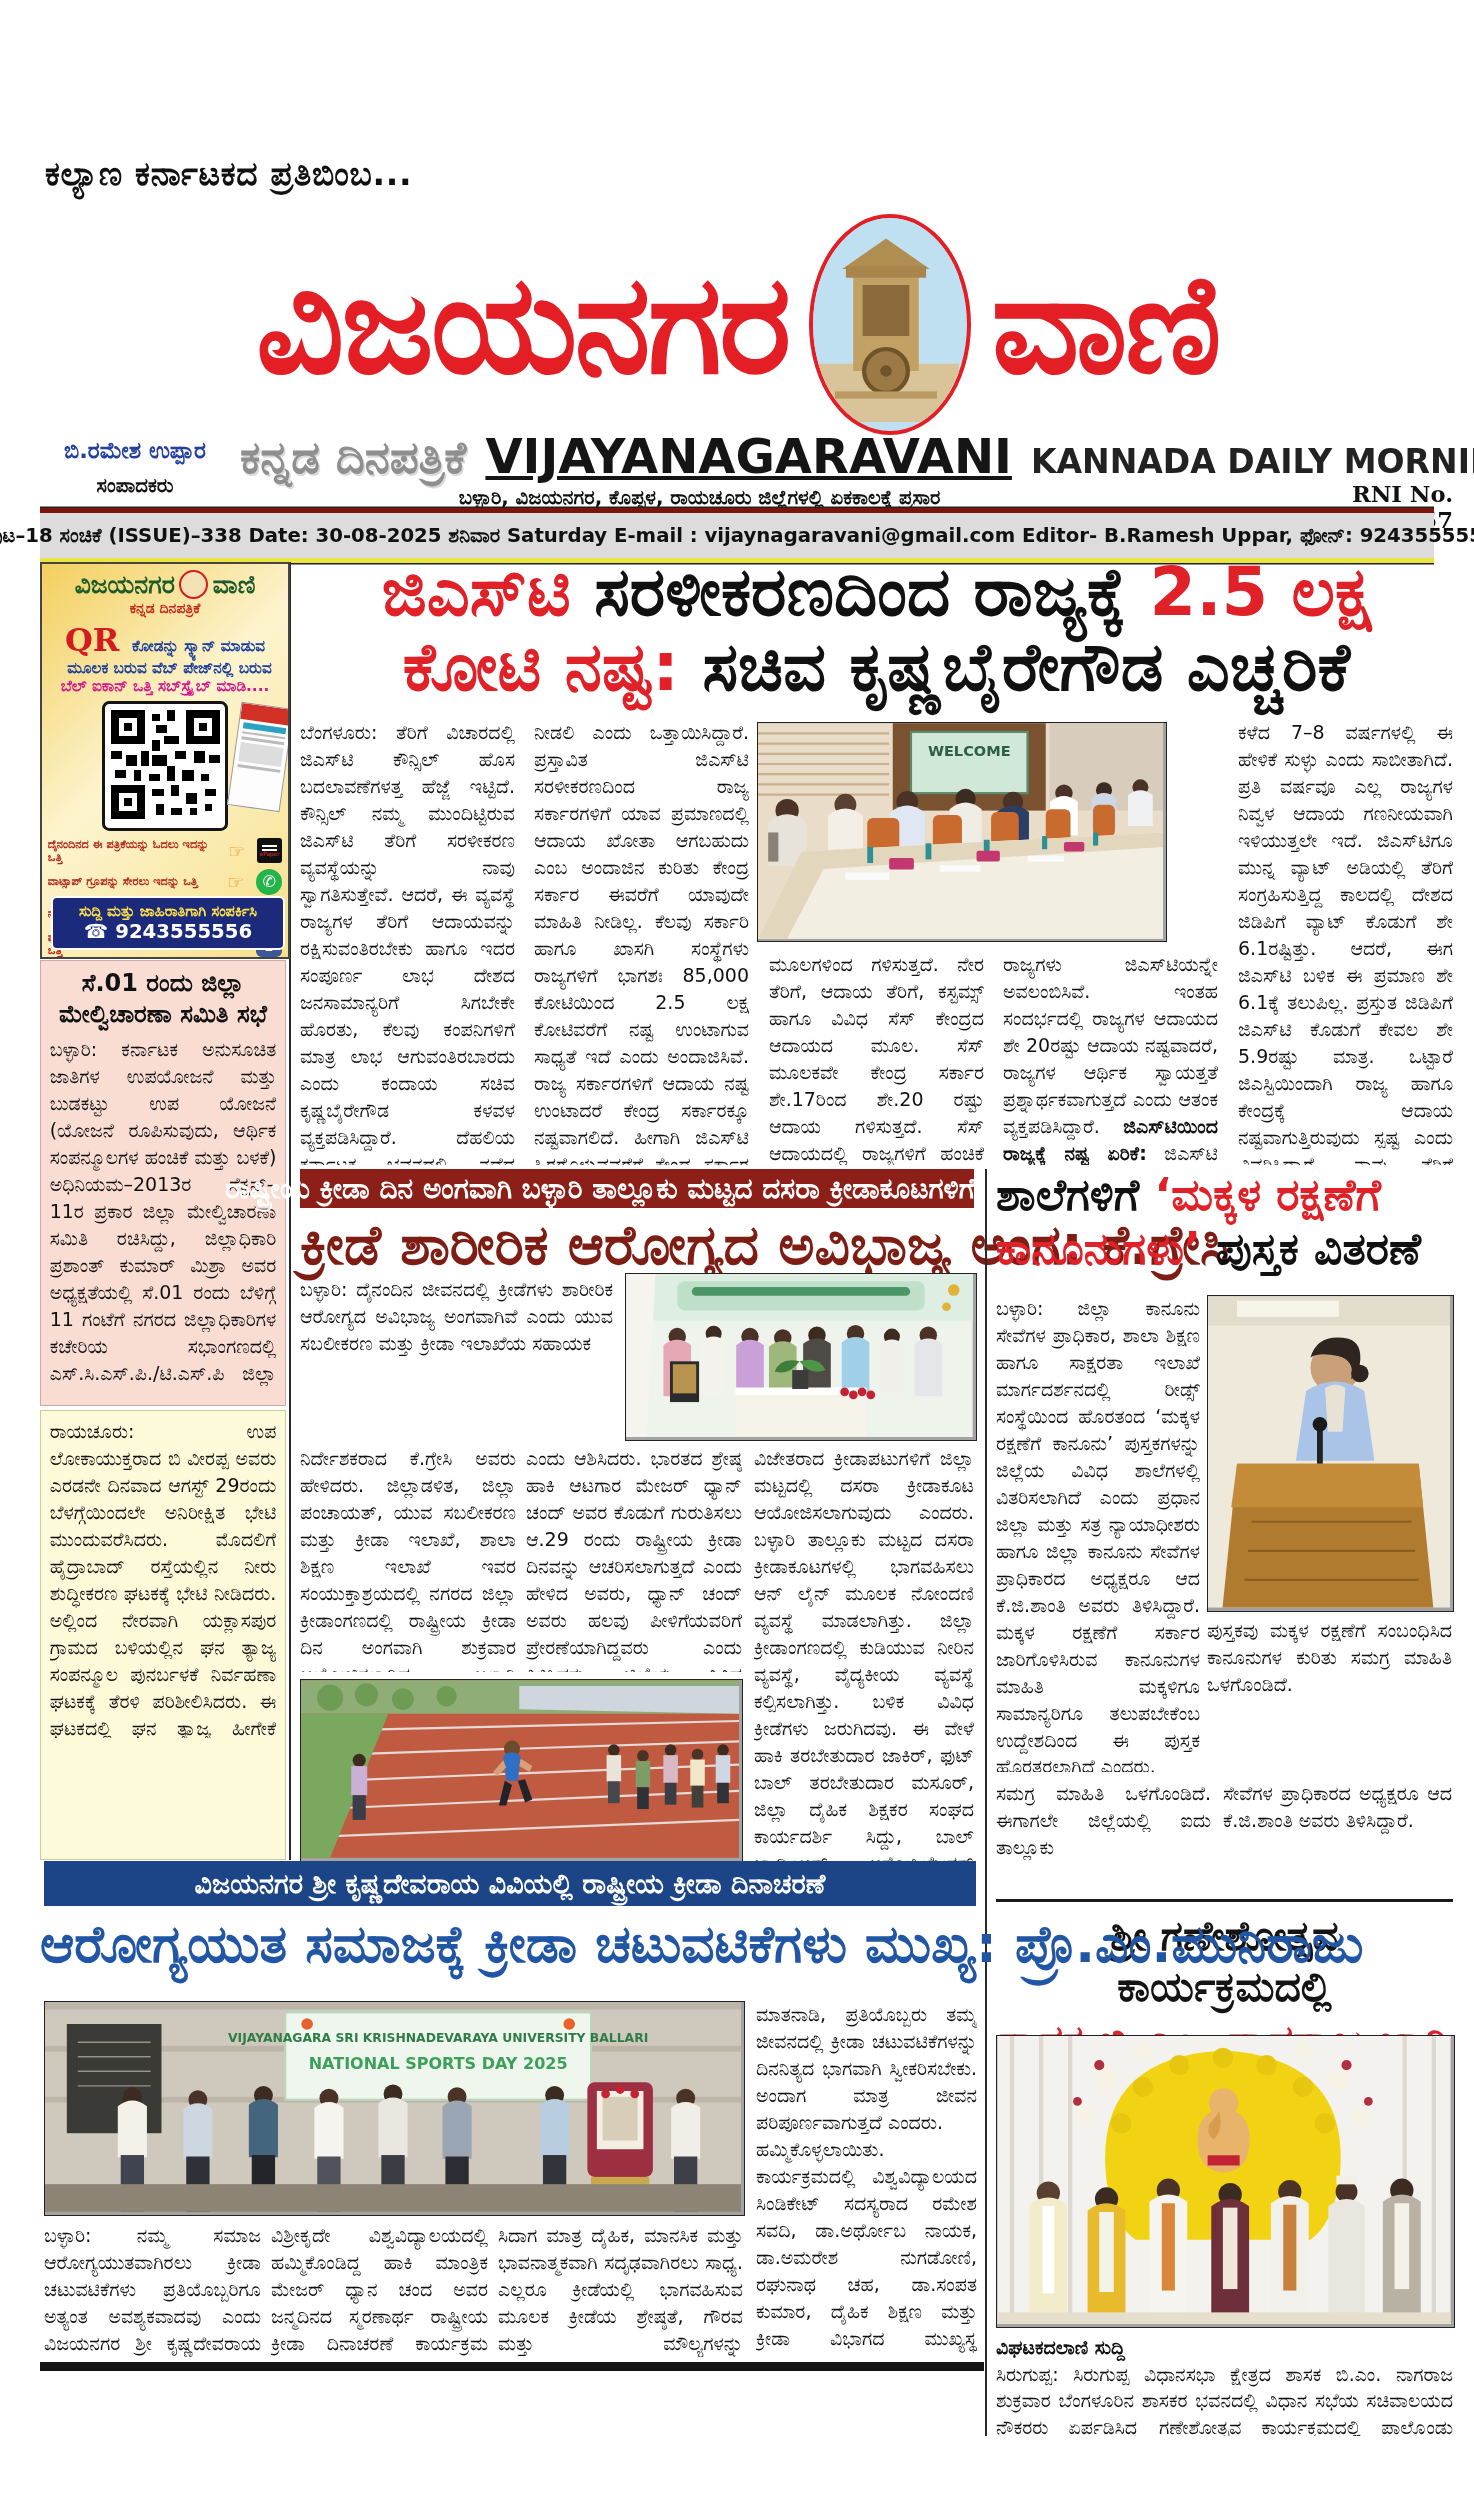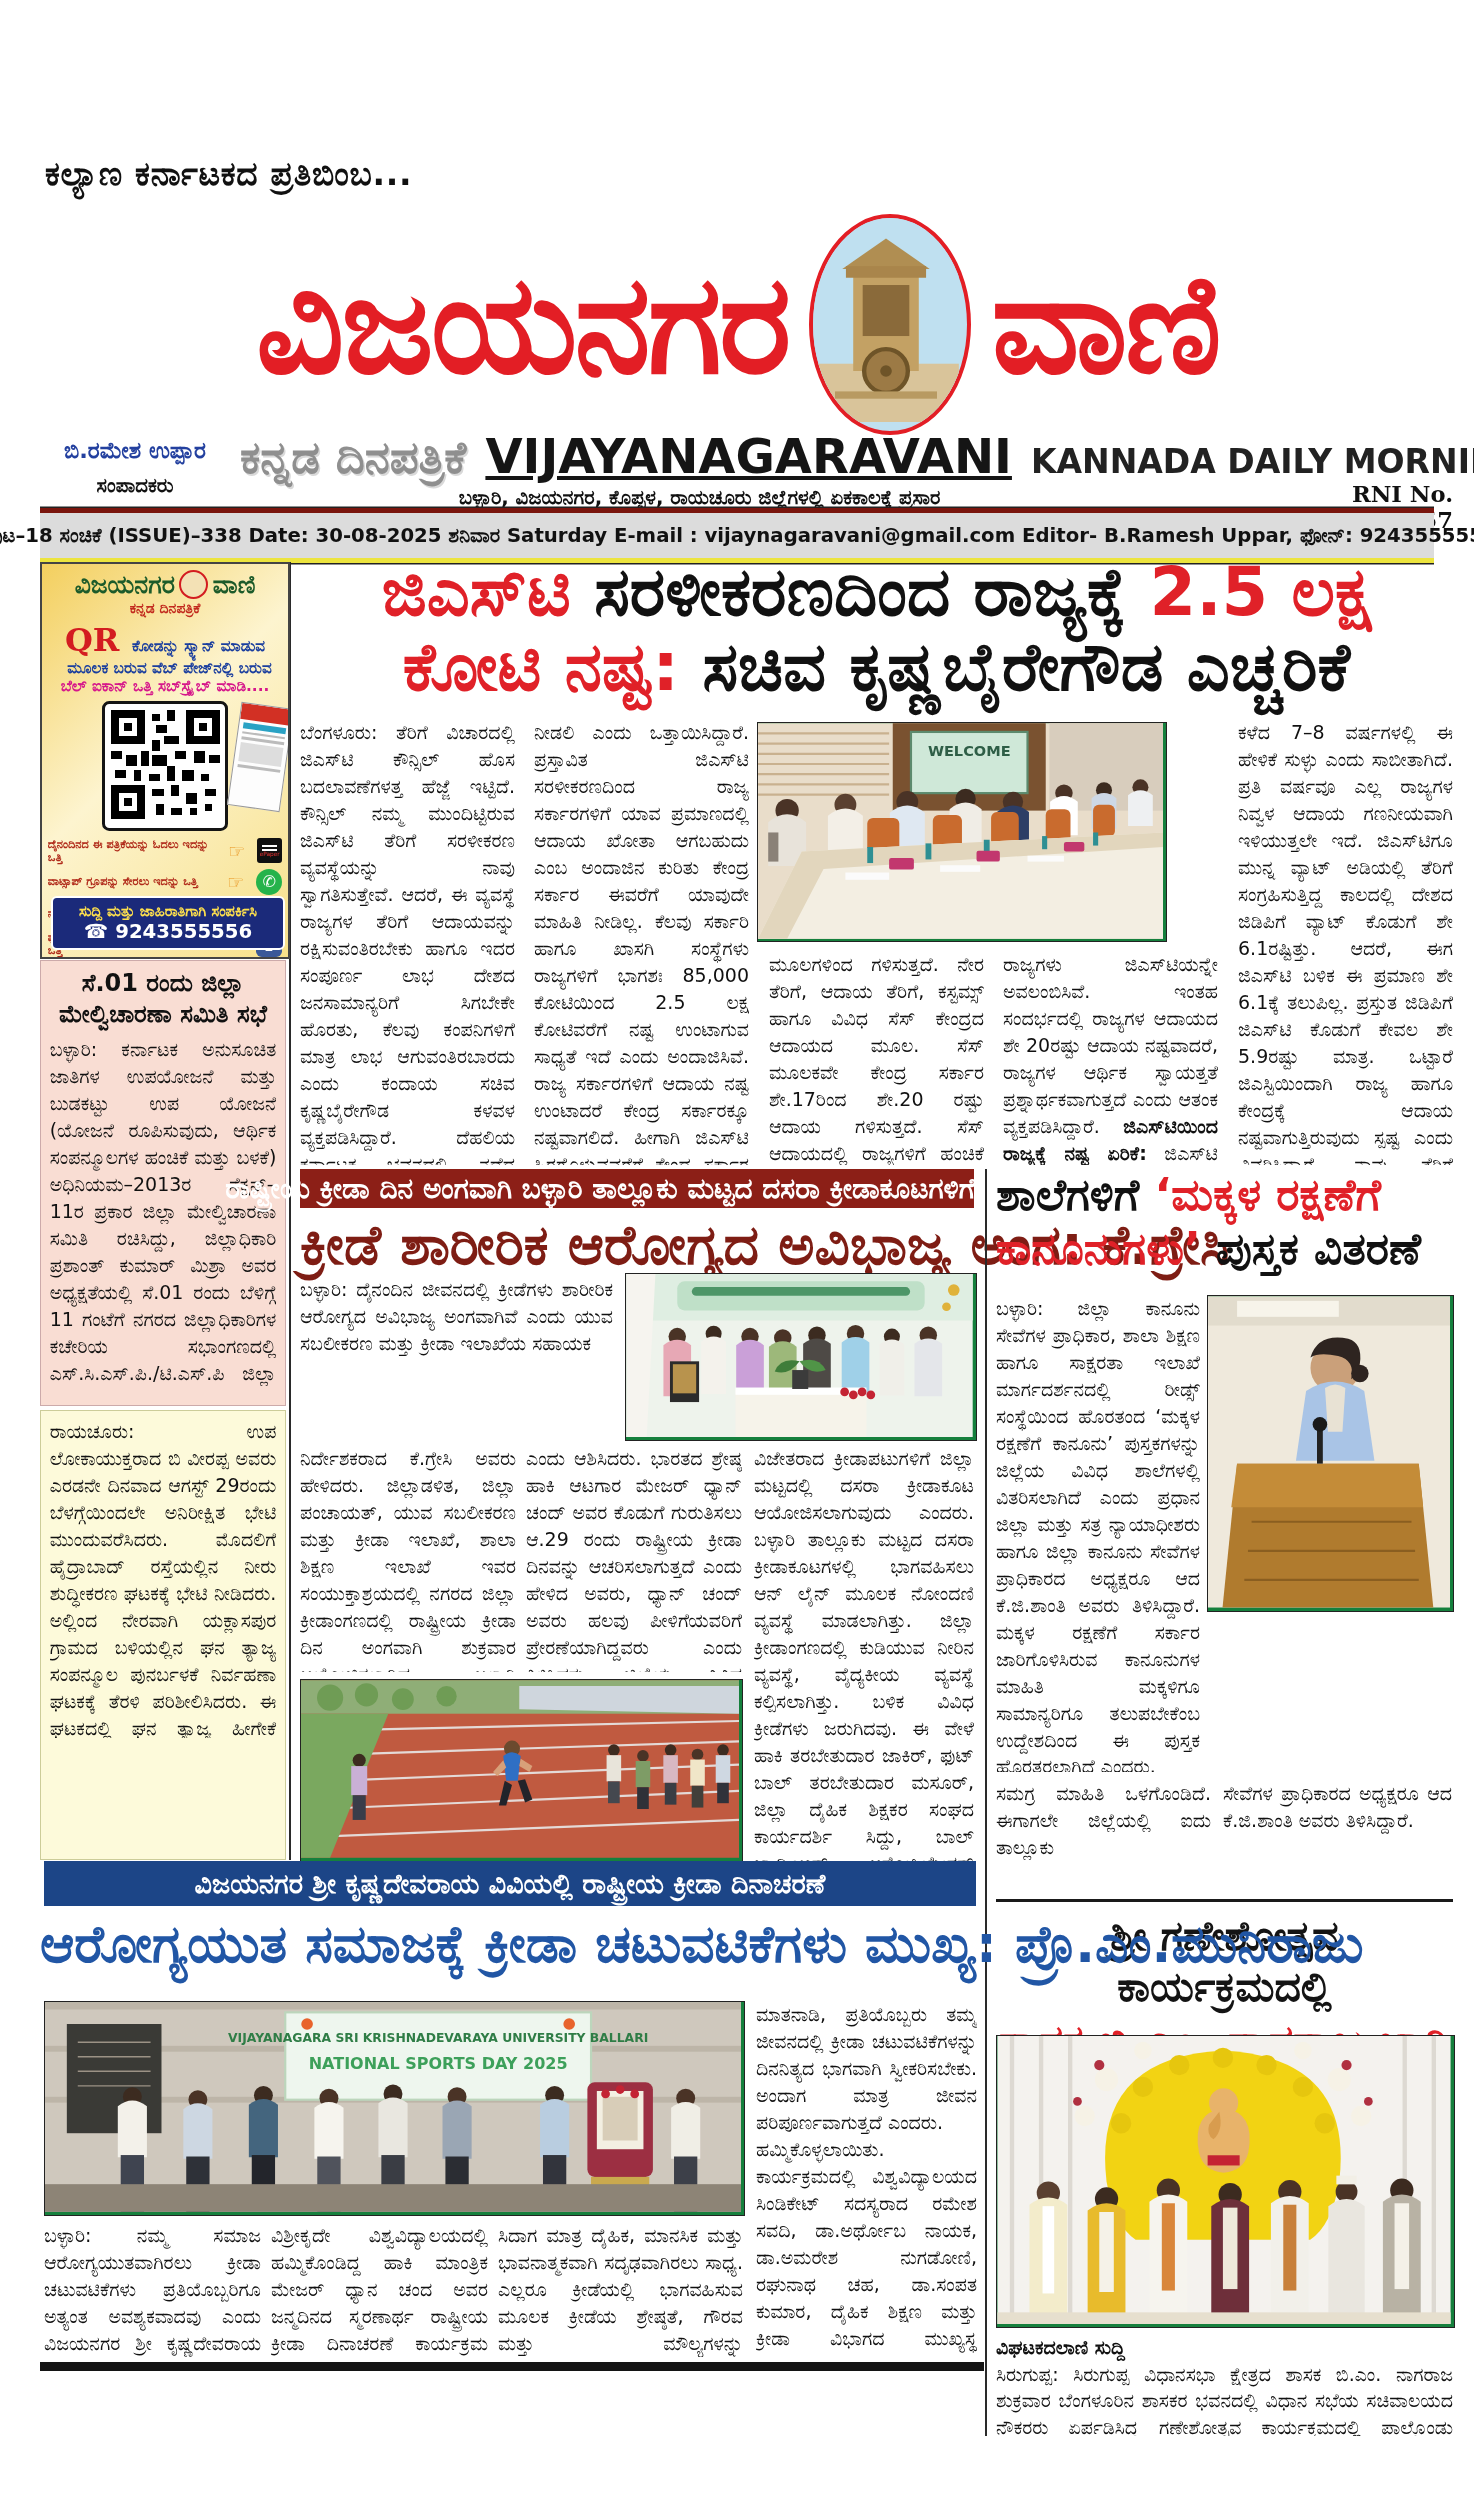--- a/index.html
+++ b/index.html
@@ -57,21 +57,21 @@
   .hr-black{background:#1a1a1a;}
   
   .gn-head{left:996px;top:1911px;width:457px;height:117px;text-align:center;font-weight:bold;line-height:1.25;}
   .gn1{font-size:41px;color:#141414;}
   .gn2{font-size:45px;color:#e02128;}
   
   .uni-bar{left:44px;top:1861px;width:932px;height:45px;background:#1c4587;color:#fff;display:flex;align-items:center;justify-content:center;
            font-size:27px;font-weight:bold;white-space:nowrap;}
   .uni-head{left:40px;top:1914px;width:939px;height:76px;color:#2156a5;font-weight:bold;font-size:52px;text-align:center;white-space:nowrap;}
   .caption-lead{font-weight:bold;}
-  .photo-frame{border:1.5px solid #222;overflow:hidden;background:#15803d;}
+  .photo-frame{border:1.5px solid #222;overflow:hidden;background:#a3a3a3;}
 </style>
 </head>
 <body>
 
 <div id="page">
 
   <div class="abs kn tagline" style="left:45px;top:154px;">ಕಲ್ಯಾಣ ಕರ್ನಾಟಕದ ಪ್ರತಿಬಿಂಬ...</div>
 
   <div class="abs mast-row">
     <span class="kn mast-title">ವಿಜಯನಗರ</span>
@@ -471,20 +471,21 @@
       <g stroke="#8a5e20" stroke-width="3">
           <line x1="60" y1="310" x2="280" y2="310"></line>
           <line x1="55" y1="350" x2="285" y2="350"></line>
           <line x1="50" y1="390" x2="290" y2="390"></line>
         </g>
       <rect x="150" y="180" width="8" height="50" fill="#222"></rect>
       <circle cx="154" cy="176" r="10" fill="#1a1a1a"></circle>
     </svg>
   </div>
 
+  <div class="abs kn jtext" style="left:1207px;top:1617px;width:245px;height:155px;">ಪುಸ್ತಕವು ಮಕ್ಕಳ ರಕ್ಷಣೆಗೆ ಸಂಬಂಧಿಸಿದ ಕಾನೂನುಗಳ ಕುರಿತು ಸಮಗ್ರ ಮಾಹಿತಿ ಒಳಗೊಂಡಿದೆ.</div>
   <div class="abs kn jtext" style="left:996px;top:1780px;width:215px;height:109px;">ಸಮಗ್ರ ಮಾಹಿತಿ ಒಳಗೊಂಡಿದೆ. ಈಗಾಗಲೇ ಜಿಲ್ಲೆಯಲ್ಲಿ ಐದು ತಾಲ್ಲೂಕು</div>
   <div class="abs kn jtext" style="left:1223px;top:1780px;width:229px;height:109px;">ಸೇವೆಗಳ ಪ್ರಾಧಿಕಾರದ ಅಧ್ಯಕ್ಷರೂ ಆದ ಕೆ.ಜಿ.ಶಾಂತಿ ಅವರು ತಿಳಿಸಿದ್ದಾರೆ.</div>
 
   <div class="abs hr-black" style="left:996px;top:1899px;width:457px;height:2.9px;"></div>
 
   <div class="abs gn-head kn">
     <div class="gn1">ಶ್ರೀ ಗಣೇಶೋತ್ಸವ ಕಾರ್ಯಕ್ರಮದಲ್ಲಿ</div>
     <div class="gn2">ಶಾಸಕ ಬಿ.ಎಂ. ನಾಗರಾಜ ಭಾಗಿ</div>
   </div>
 

